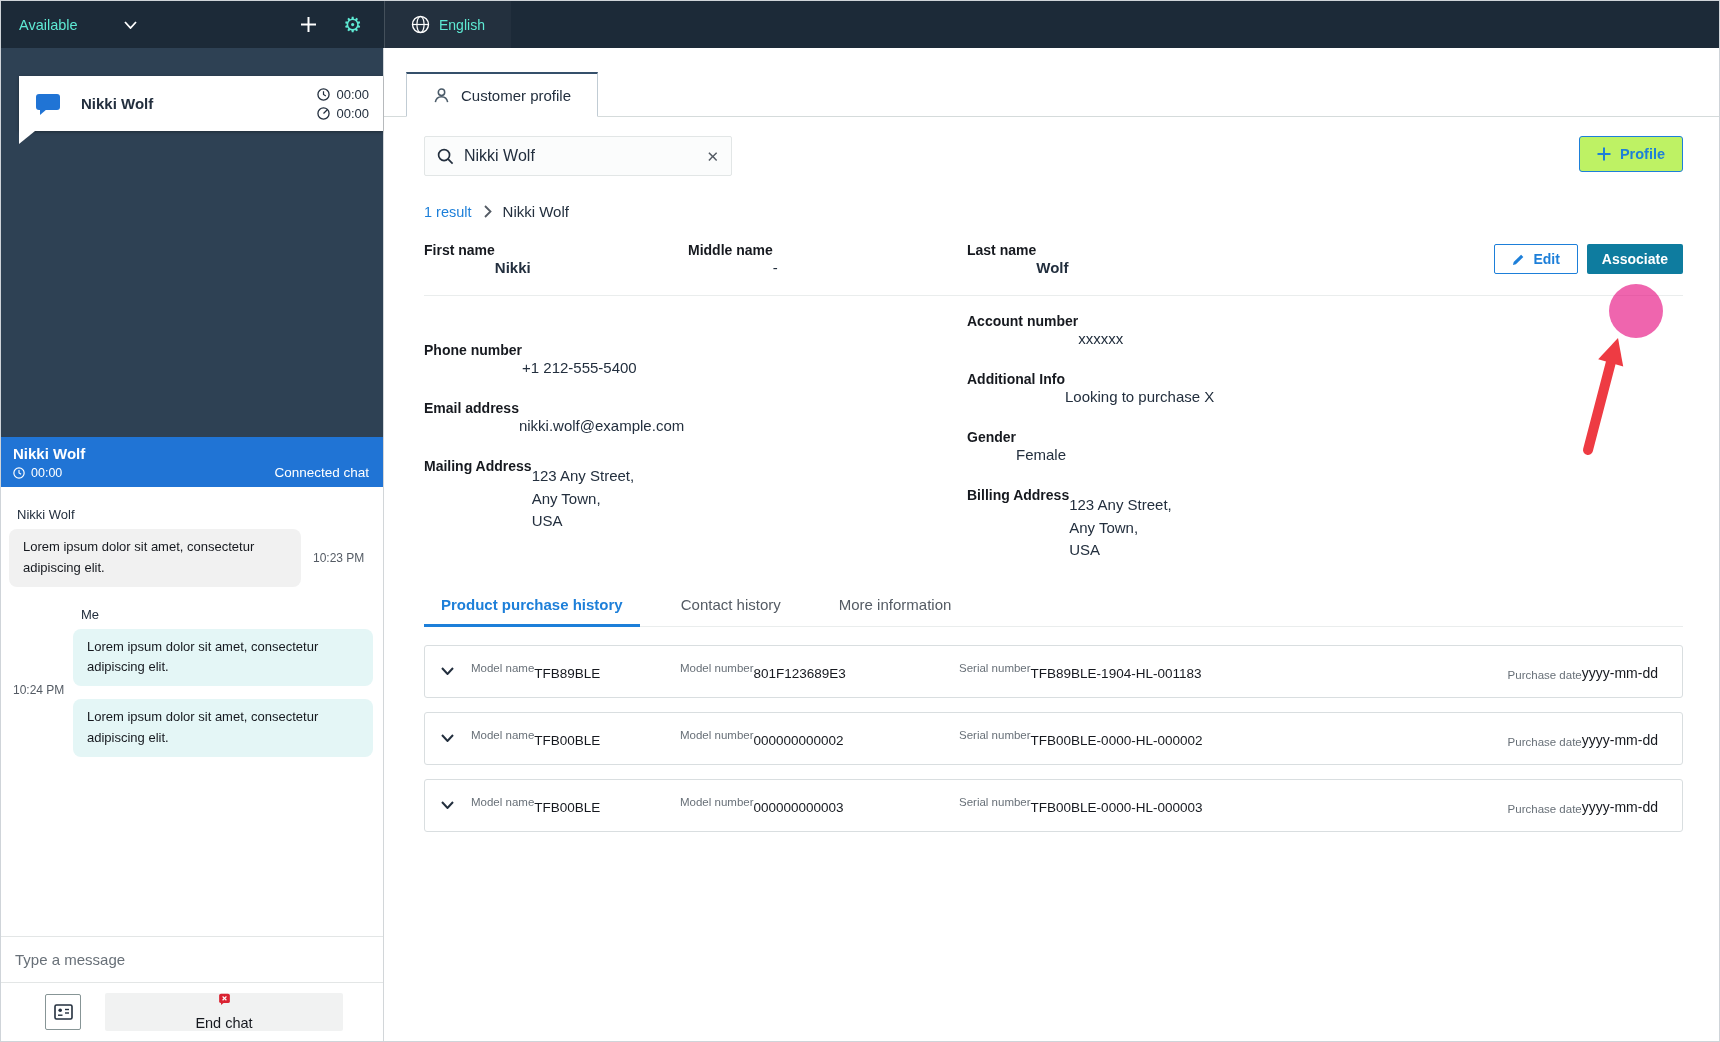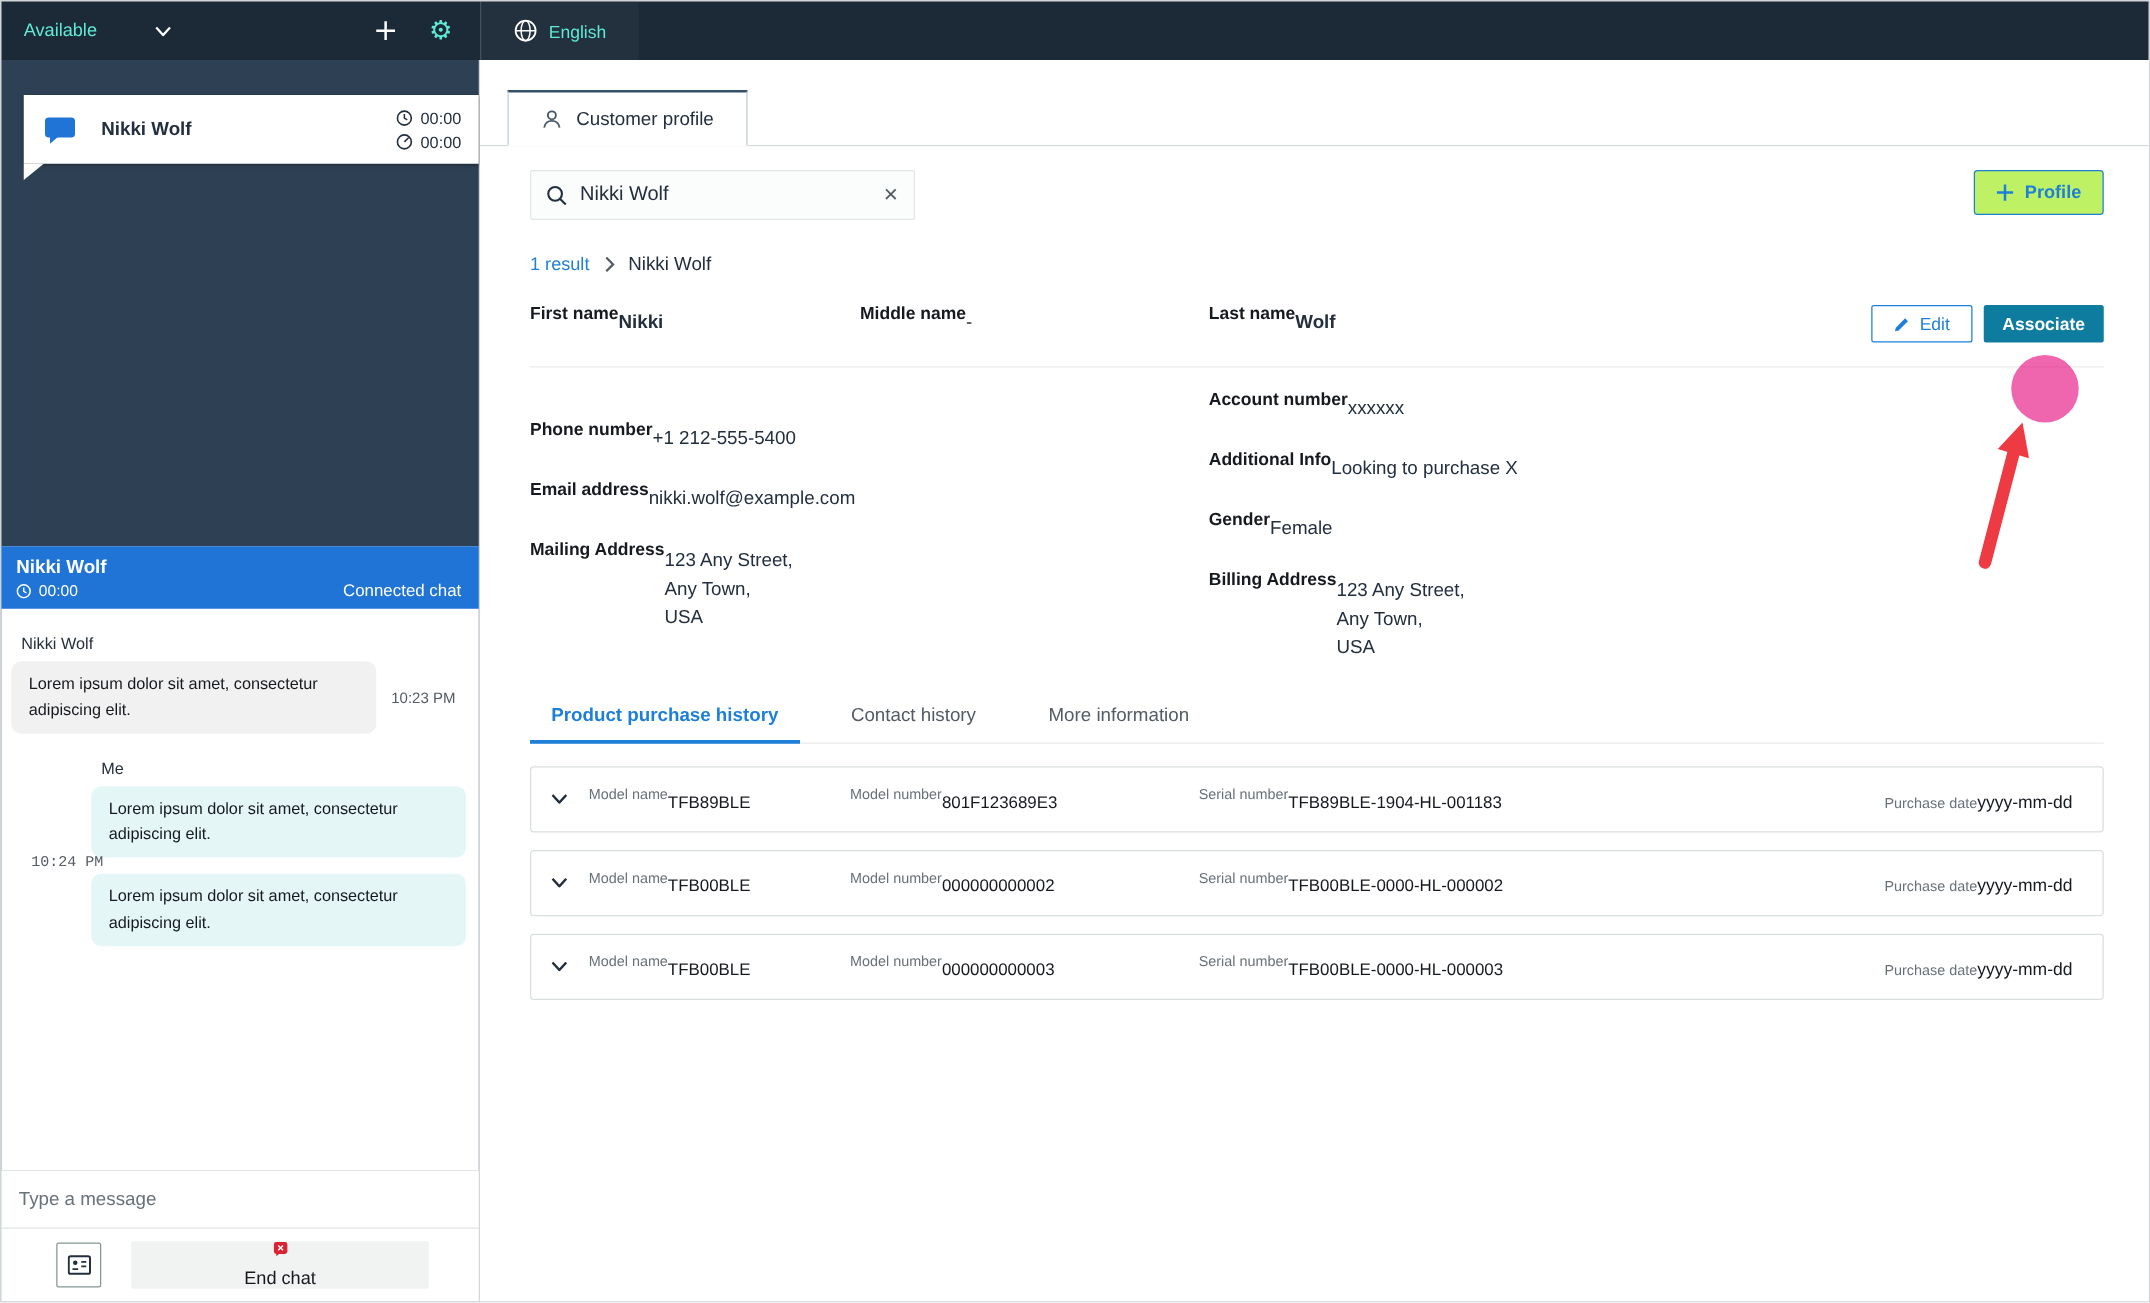--- a/index.html
+++ b/index.html
@@ -47,21 +47,21 @@
   .chat-header .htimer{display:flex;align-items:center;gap:6px;font-size:12.5px;}
   .chat-header .hstatus{align-self:flex-end;font-size:13.5px;}
   .chat-body{flex:1;padding:10px 8px;overflow:hidden;}
   .cust-name{font-size:13px;margin:10px 0 7px 8px;}
   .cust-row{display:flex;align-items:center;gap:12px;}
   .bubble{background:var(--bubble-customer);border-radius:8px;padding:8px 14px;font-size:13px;line-height:1.6;color:#16191f;width:292px;}
   .time-txt{font-size:12px;color:var(--text-gray);}
   .me-label{margin:20px 0 7px 72px;font-size:13px;}
   .agent-wrap{position:relative;}
   .agent-bubble{background:var(--bubble-agent);margin-left:64px;width:300px;margin-bottom:13px;}
-  .agent-time{position:absolute;left:16px;top:54px;font-family:Liberation Mono, monospace;}
+  .agent-time{position:absolute;left:4px;top:54px;}
   .chat-input-row{border-top:1px solid #e3e6e6;flex:0 0 auto;}
   .chat-input-row input{width:100%;height:45px;border:none;outline:none;padding:0 14px;font-size:15px;font-family:inherit;color:var(--text-dark);background:#fff;}
   .chat-input-row input::placeholder{color:var(--label-gray);}
   .chat-footer{border-top:1px solid #e3e6e6;height:59px;display:flex;align-items:center;padding:0 18px 0 44px;gap:24px;background:#fff;flex:0 0 auto;}
   .sq-btn{width:36px;height:36px;border:1px solid #879596;border-radius:2px;background:#fff;display:flex;align-items:center;justify-content:center;cursor:pointer;}
   .end-chat-btn{height:38px;width:238px;background:#f1f2f2;border:none;border-radius:2px;display:flex;align-items:center;justify-content:center;gap:10px;font-size:14.5px;font-family:inherit;color:#16191f;cursor:pointer;flex-direction:column;}
 
   
   .main{flex:1;background:#fff;position:relative;min-width:0;}
   .tab-strip{margin-top:24px;padding-left:22px;border-bottom:1px solid var(--border-gray);display:flex;}
@@ -72,26 +72,26 @@
   .search-box input{flex:1;border:none;outline:none;background:transparent;font-size:16px;font-family:inherit;color:var(--text-dark);min-width:0;}
   .clear-x{font-size:15px;color:var(--text-gray);cursor:pointer;line-height:1;}
   .profile-btn{height:36px;padding:0 17px;border:1px solid var(--accent-blue);border-radius:3px;background:#bef264;color:var(--accent-blue);font-size:14.5px;font-weight:bold;font-family:inherit;display:flex;align-items:center;gap:9px;cursor:pointer;}
   .breadcrumb{margin-top:27px;display:flex;align-items:center;gap:11px;font-size:14.5px;}
   .bc-link{color:var(--accent-blue);cursor:pointer;}
   .bc-name{font-size:15px;}
 
   .profile-head{margin-top:22px;display:flex;align-items:flex-start;}
   .field{display:flex;flex-direction:row;}
   .field .flabel{font-size:14px;font-weight:bold;color:#16191f;}
-  .field .fvalue{font-size:15px;margin-top:7px;}
+  .field .fvalue{font-size:15px;margin-top:17px;}
   .col-1{width:264px;}
   .col-2{width:279px;}
   .col-3{flex:1;}
   .head-actions{display:flex;gap:9px;margin-top:2px;}
-  .edit-btn{height:30px;padding:4px 17px;border:1px solid var(--accent-blue);border-radius:2px;background:#fff;color:var(--accent-blue);font-size:14px;font-weight:normal;font-family:inherit;display:flex;align-items:center;gap:8px;cursor:pointer;}
+  .edit-btn{height:30px;padding:4px 17px;border:1px solid var(--accent-blue);border-radius:2px;background:#fff;color:var(--accent-blue);font-size:14px;font-weight:bold;font-family:inherit;display:flex;align-items:center;gap:8px;cursor:pointer;}
   .associate-btn{height:30px;padding:0 15px;border:none;border-radius:2px;background:var(--associate-bg);color:#fff;font-size:14px;font-weight:bold;font-family:inherit;display:flex;align-items:center;cursor:pointer;}
   .hdivider{margin-top:19px;border-bottom:1px solid #eaeded;}
 
   .details{margin-top:17px;display:flex;align-items:center;}
   .details .dcol{display:flex;flex-direction:column;gap:24px;}
   .details .dcol.left{width:543px;}
   .addr{font-size:15px;margin-top:7px;line-height:1.5;}
 
   .ph-tabs{margin-top:34px;display:flex;border-bottom:1px solid #eaeded;}
   .ph-tab{padding:0 17px 13px;font-size:15px;color:var(--text-gray);cursor:pointer;position:relative;margin-right:24px;}

